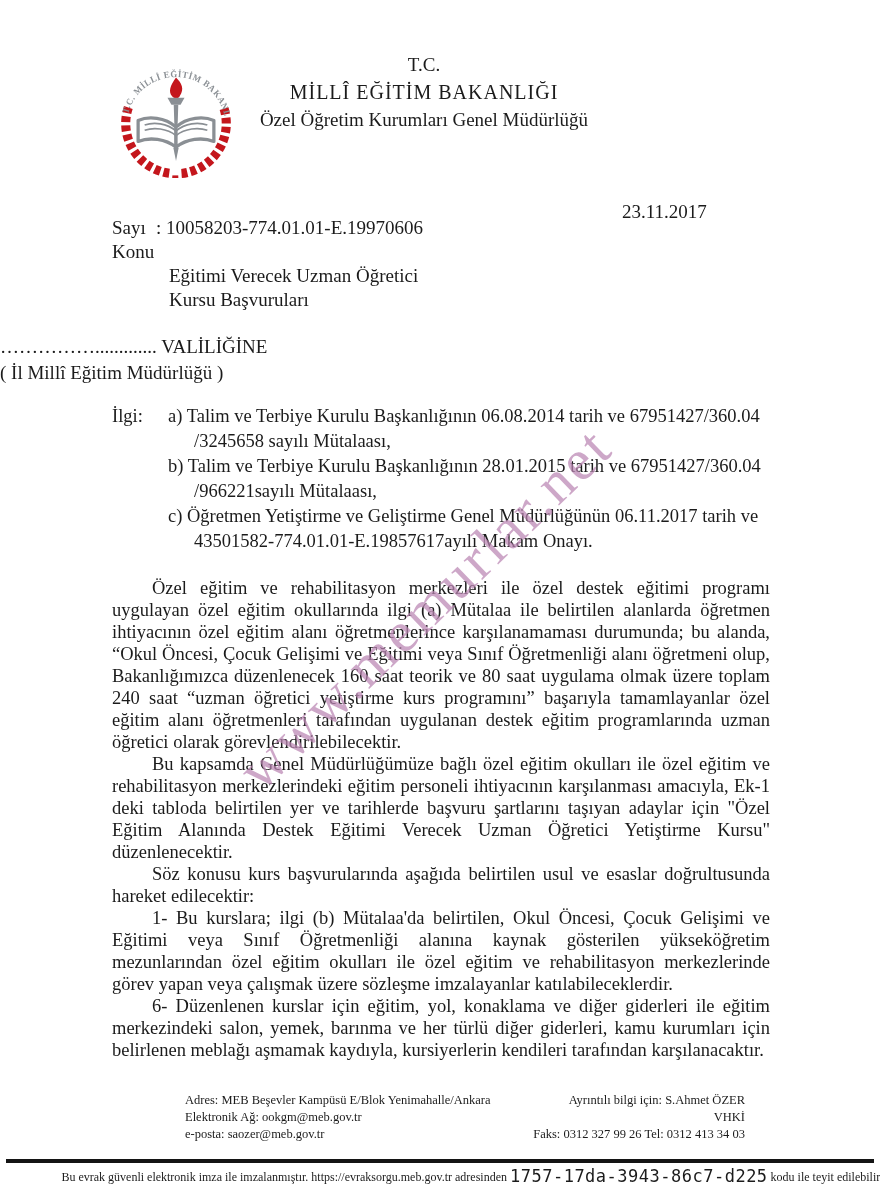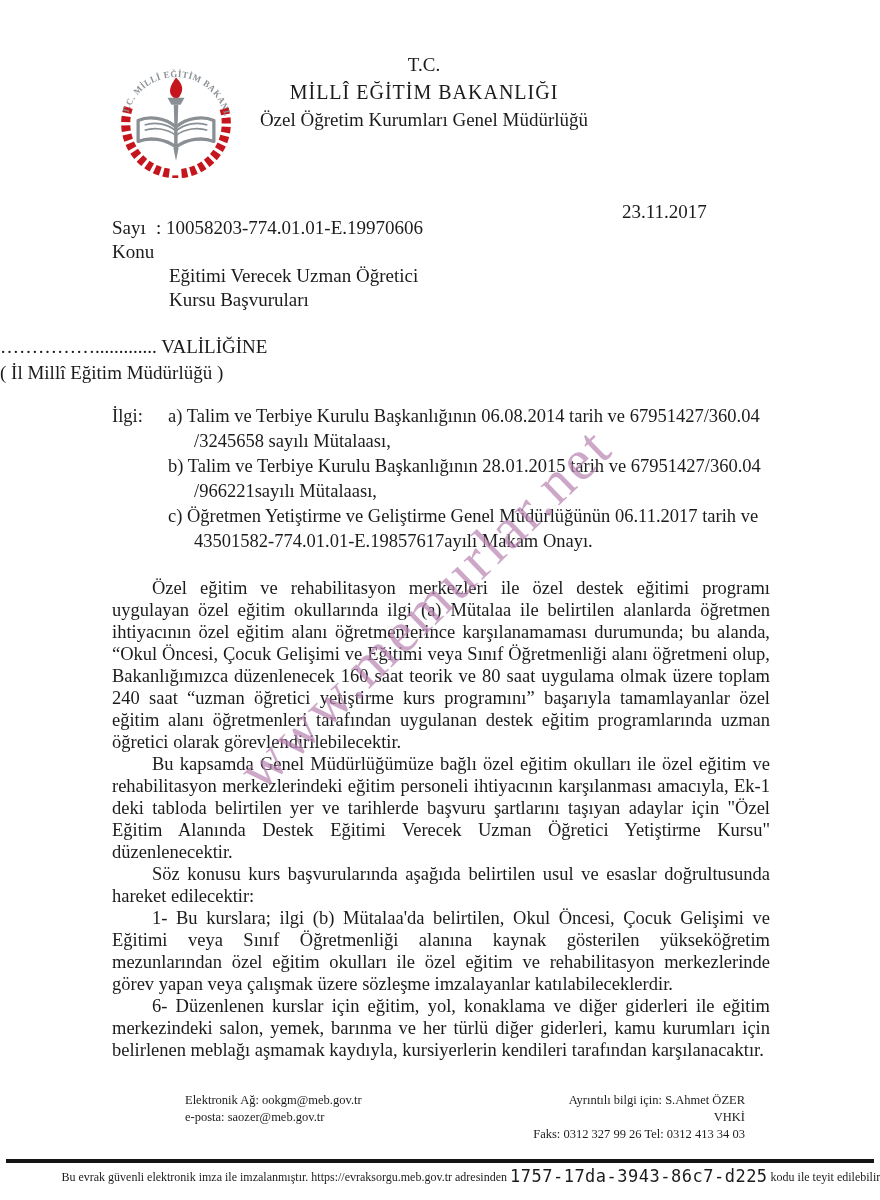--- a/index.html
+++ b/index.html
@@ -142,20 +142,21 @@
     <p>Özel eğitim ve rehabilitasyon merkezleri ile özel destek eğitimi programı uygulayan özel eğitim okullarında ilgi (a) Mütalaa ile belirtilen alanlarda öğretmen ihtiyacının özel eğitim alanı öğretmenlerince karşılanamaması durumunda; bu alanda, “Okul Öncesi, Çocuk Gelişimi ve Eğitimi veya Sınıf Öğretmenliği alanı öğretmeni olup, Bakanlığımızca düzenlenecek 160 saat teorik ve 80 saat uygulama olmak üzere toplam 240 saat “uzman öğretici yetiştirme kurs programını” başarıyla tamamlayanlar özel eğitim alanı öğretmenleri tarafından uygulanan destek eğitim programlarında uzman öğretici olarak görevlendirilebilecektir.</p>
     <p>Bu kapsamda Genel Müdürlüğümüze bağlı özel eğitim okulları ile özel eğitim ve rehabilitasyon merkezlerindeki eğitim personeli ihtiyacının karşılanması amacıyla, Ek-1 deki tabloda belirtilen yer ve tarihlerde başvuru şartlarını taşıyan adaylar için "Özel Eğitim Alanında Destek Eğitimi Verecek Uzman Öğretici Yetiştirme Kursu" düzenlenecektir.</p>
     <p>Söz konusu kurs başvurularında aşağıda belirtilen usul ve esaslar doğrultusunda hareket edilecektir:</p>
     <p>1- Bu kurslara; ilgi (b) Mütalaa'da belirtilen, Okul Öncesi, Çocuk Gelişimi ve Eğitimi veya Sınıf Öğretmenliği alanına kaynak gösterilen yükseköğretim mezunlarından özel eğitim okulları ile özel eğitim ve rehabilitasyon merkezlerinde görev yapan veya çalışmak üzere sözleşme imzalayanlar katılabileceklerdir.</p>
     <p>6- Düzenlenen kurslar için eğitim,  yol,  konaklama ve diğer giderleri ile eğitim merkezindeki salon, yemek, barınma ve her türlü diğer giderleri, kamu kurumları için belirlenen meblağı aşmamak kaydıyla, kursiyerlerin kendileri tarafından karşılanacaktır.</p>
   </div>
 
   <div class="watermark" id="watermark" style="color: rgb(187, 134, 179);">www.memurlar.net</div>
 
   <div class="footer-left">
+    <div>Adres: MEB Beşevler Kampüsü E/Blok Yenimahalle/Ankara</div>
     <div>Elektronik Ağ: ookgm@meb.gov.tr</div>
     <div>e-posta: saozer@meb.gov.tr</div>
   </div>
   <div class="footer-right">
     <div>Ayrıntılı bilgi için: S.Ahmet ÖZER</div>
     <div>VHKİ</div>
     <div>Faks: 0312 327 99 26  Tel: 0312 413 34 03</div>
   </div>
 
   <div class="bottom-rule"></div>

